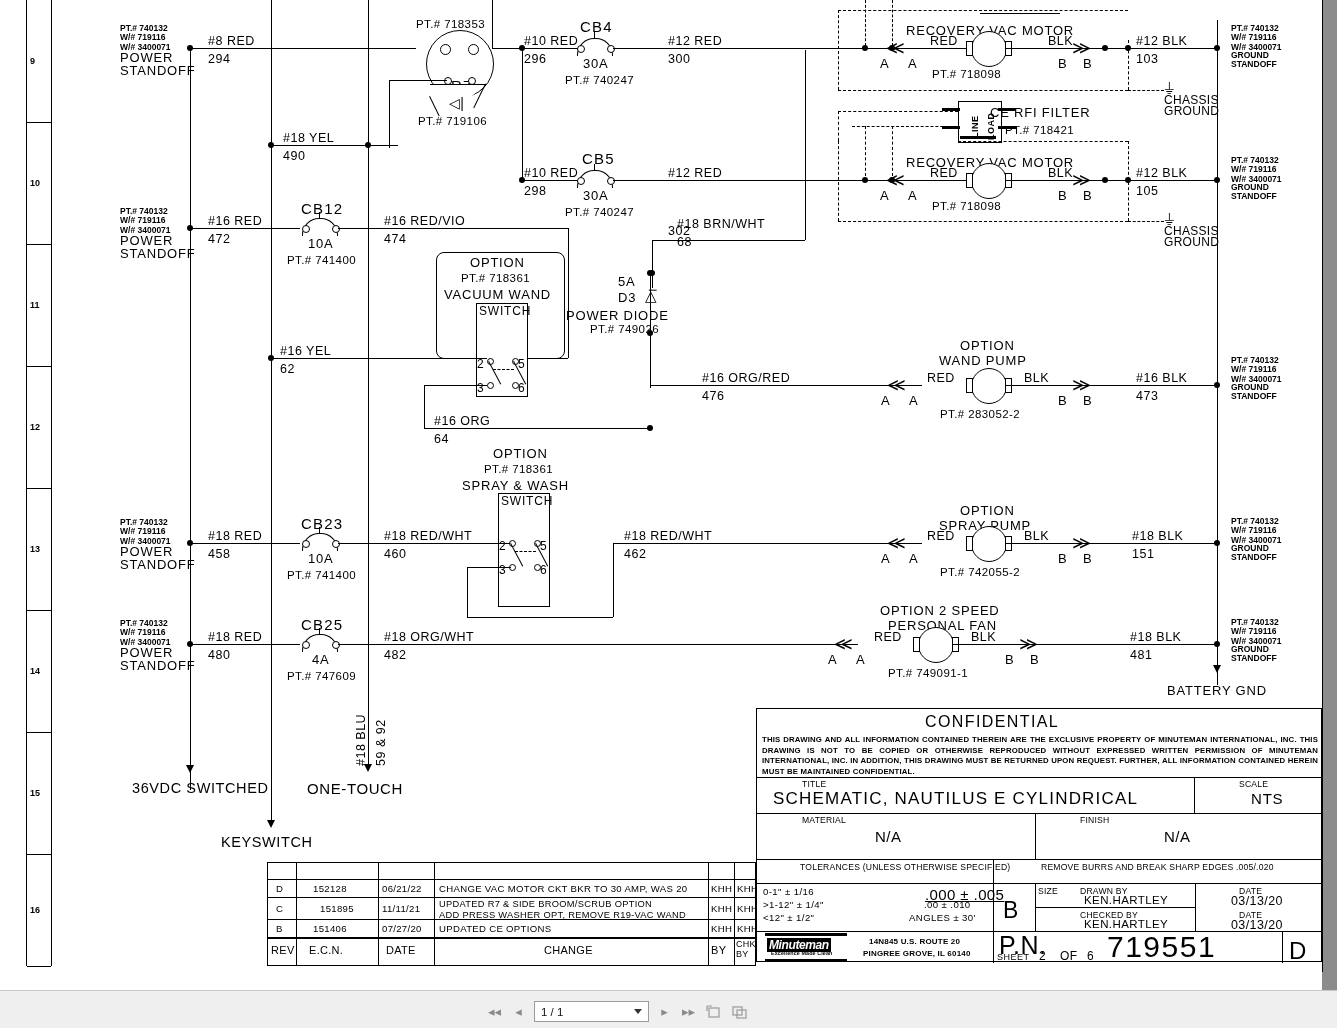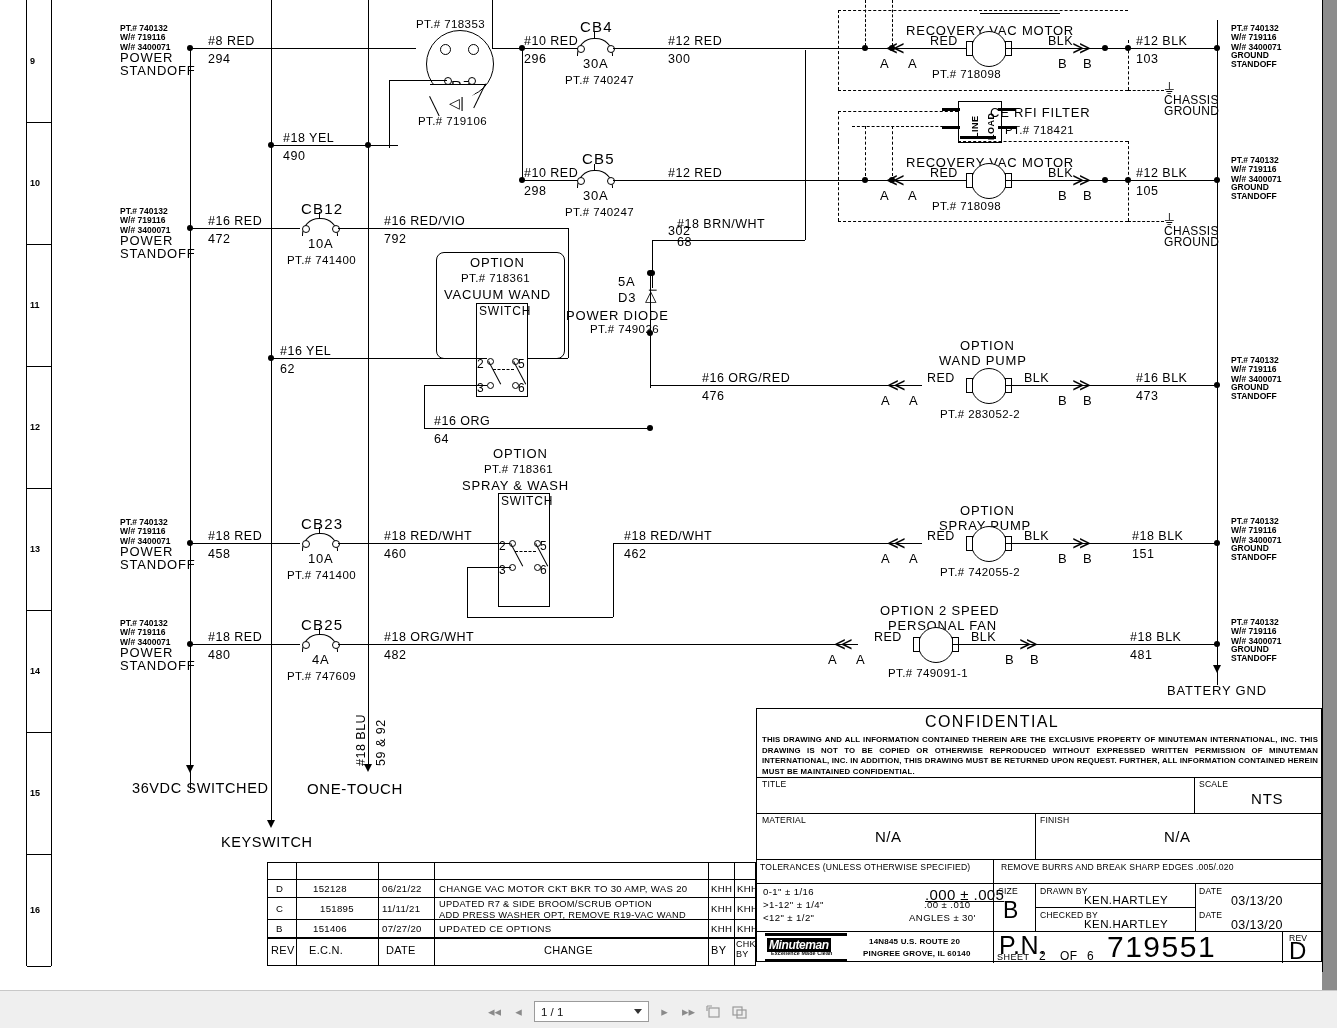--- a/index.html
+++ b/index.html
@@ -55,21 +55,21 @@
   .swpin{position:absolute;width:5px;height:5px;border:1.3px solid #000;border-radius:50%;background:#fff;}
   .swblade{position:absolute;height:0;border-top:1.4px solid #000;transform-origin:0 0;}
   .swdash{position:absolute;height:0;border-top:1.3px dashed #000;}
 
   .arrow-dn{position:absolute;width:0;height:0;border-left:4.5px solid transparent;border-right:4.5px solid transparent;border-top:8px solid #000;}
 
   .rot90{transform:rotate(-90deg);transform-origin:0 0;}
 
   
   #title-block{position:absolute;left:744px;top:708px;width:566px;height:254px;border:1.6px solid #000;background:#fff;box-sizing:border-box;}
-  .tb-hdr{position:absolute;font-size:8.6px;letter-spacing:.2px;}
+  .tb-hdr{position:absolute;font-size:8.6px;letter-spacing:.2px;margin-left:40px;}
 
   
   #rev-block{position:absolute;left:255px;top:862px;width:489px;height:104px;border:1.6px solid #000;background:#fff;box-sizing:border-box;}
   .rv{position:absolute;box-sizing:border-box;font-size:9.6px;letter-spacing:.3px;}
   .rline{position:absolute;background:#000;}
 
   .logo{position:absolute;width:86px;height:22px;}
   .logo .lbar{position:absolute;left:0;height:3px;background:#000;}
   .logo .lname{position:absolute;left:2px;top:3px;font-size:12px;font-weight:bold;font-style:italic;letter-spacing:-.4px;
      background:#000;color:#fff;padding:0 2px;font-family:"Liberation Sans",sans-serif;}
@@ -320,21 +320,21 @@
 
     <div class="lbl big" style="left:289px;top:200px;"><span>CB12</span></div>
     <div class="cbarc" style="left:290px;top:218px;"></div>
     <div class="cbstem" style="left:307px;top:212px;"></div>
     <div class="term" style="left:290px;top:225px;"></div>
     <div class="term" style="left:320px;top:225px;"></div>
     <div class="hw" style="left:326px;top:228px;width:230px;"></div>
     <div class="lbl mid" style="left:296px;top:236px;"><span>10A</span></div>
     <div class="lbl sm" style="left:275px;top:254px;"><span>PT.# 741400</span></div>
     <div class="lbl wlbl" style="left:372px;top:214px;"><span>#16 RED/VIO</span></div>
-    <div class="lbl wnum" style="left:372px;top:232px;"><span>792</span></div>
+    <div class="lbl wnum" style="left:372px;top:232px;"><span>474</span></div>
     <div class="vw" style="left:556px;top:228px;height:130px;"></div>
     <div class="hw" style="left:520px;top:358px;width:36px;"></div>
 
     <div class="hw" style="left:640px;top:240px;width:153px;"></div>
     <div class="lbl wlbl" style="left:665px;top:217px;"><span>#18 BRN/WHT</span></div>
     <div class="lbl wnum" style="left:665px;top:235px;"><span>68</span></div>
     <div class="vw" style="left:640px;top:240px;height:48px;"></div>
     <div class="dot" style="left:637px;top:270px;"></div>
 
     <div style="position:absolute;left:424px;top:252px;width:127px;height:105px;border:1.5px solid #000;border-radius:8px;background:transparent;"></div>
@@ -602,20 +602,21 @@
       <div class="rline" style="left:236px;top:150px;width:1.4px;height:104px;"></div>
       <div class="rline" style="left:278px;top:174px;width:1.4px;height:48px;"></div>
       <div class="rline" style="left:438px;top:174px;width:1.4px;height:48px;"></div>
       <div class="rline" style="left:278px;top:198px;width:160px;height:1.4px;"></div>
       <div class="rline" style="left:525px;top:222px;width:1.4px;height:32px;"></div>
 
       <div class="lbl" style="left:168px;top:4px;font-size:16px;letter-spacing:1.4px;"><span>CONFIDENTIAL</span></div>
       <div class="lbl" style="left:5px;top:26px;width:556px;font-size:7.8px;line-height:10.6px;white-space:normal;text-align:justify;letter-spacing:.15px;font-weight:bold;"><span>THIS DRAWING AND ALL INFORMATION CONTAINED THEREIN ARE THE EXCLUSIVE PROPERTY OF MINUTEMAN INTERNATIONAL, INC. THIS DRAWING IS NOT TO BE COPIED OR OTHERWISE REPRODUCED WITHOUT EXPRESSED WRITTEN PERMISSION OF MINUTEMAN INTERNATIONAL, INC. IN ADDITION, THIS DRAWING MUST BE RETURNED UPON REQUEST. FURTHER, ALL INFORMATION CONTAINED HEREIN MUST BE MAINTAINED CONFIDENTIAL.</span></div>
 
       <div class="tb-hdr" style="left:5px;top:70px;"><span>TITLE</span></div>
+      <div class="lbl" style="left:16px;top:80px;font-size:17px;letter-spacing:1.2px;"><span>SCHEMATIC, NAUTILUS E CYLINDRICAL</span></div>
       <div class="tb-hdr" style="left:442px;top:70px;"><span>SCALE</span></div>
       <div class="lbl" style="left:494px;top:81px;font-size:15px;letter-spacing:.8px;"><span>NTS</span></div>
 
       <div class="tb-hdr" style="left:5px;top:106px;"><span>MATERIAL</span></div>
       <div class="lbl" style="left:118px;top:119px;font-size:15px;"><span>N/A</span></div>
       <div class="tb-hdr" style="left:283px;top:106px;"><span>FINISH</span></div>
       <div class="lbl" style="left:407px;top:119px;font-size:15px;"><span>N/A</span></div>
 
       <div class="tb-hdr" style="left:3px;top:153px;"><span>TOLERANCES (UNLESS OTHERWISE SPECIFIED)</span></div>
       <div class="tb-hdr" style="left:244px;top:153px;"><span>REMOVE BURRS AND BREAK SHARP EDGES .005/.020</span></div>

